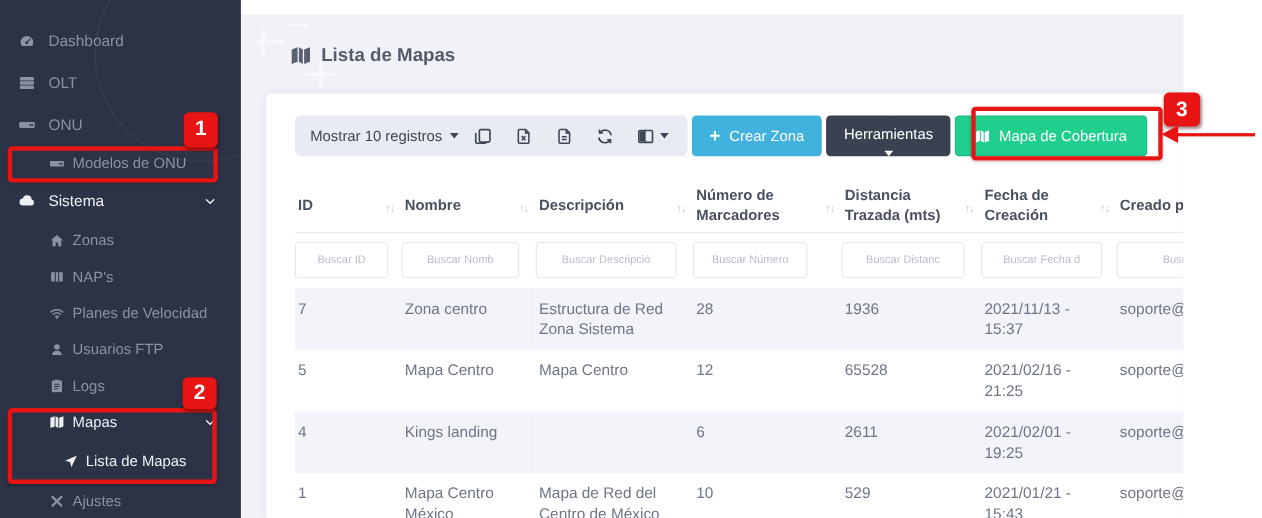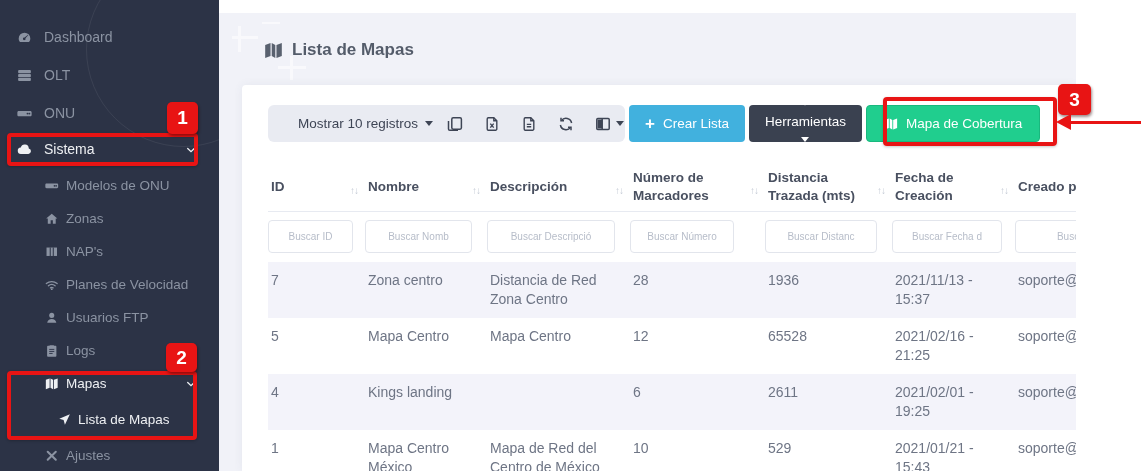--- a/index.html
+++ b/index.html
@@ -33,21 +33,21 @@
 
   
   .page-title { position:absolute; left:264px; top:40px; display:flex; align-items:center; gap:9px; z-index:3; color:#545c6a; }
   .page-title svg { width:19px; height:19px; fill:#59616f; }
   .page-title span { font-size:17px; font-weight:700; }
 
   
   .card { position:absolute; left:242px; top:85px; width:834px; height:386px; background:#ffffff; border-radius:4px 4px 0 0; box-shadow:0 0 10px rgba(70,80,110,.07); overflow:hidden; z-index:3; }
   .card-toolbar { position:absolute; left:26px; top:20px; display:flex; align-items:stretch; gap:4px; height:37px; }
   .strip { display:flex; align-items:center; width:357px; background:#e9ebf2; border-radius:6px; flex:none; }
-  .dd-btn { display:flex; align-items:center; gap:7px; padding:0 10px 0 30px; font-size:13.5px; color:#3e4555; height:100%; background:none; border:none; cursor:pointer; font-family:inherit; }
+  .dd-btn { display:flex; align-items:center; gap:7px; padding:0 10px 0 14px; font-size:13.5px; color:#3e4555; height:100%; background:none; border:none; cursor:pointer; font-family:inherit; }
   .caret { width:0; height:0; border-left:4px solid transparent; border-right:4px solid transparent; border-top:5px solid currentColor; display:inline-block; }
   .strip-icons { display:flex; align-items:center; gap:21px; margin-left:4px; color:#3e4555; }
   .tbicon { background:none; border:none; cursor:pointer; color:#3e4555; display:flex; align-items:center; gap:5px; padding:0; }
   .tbicon svg { width:16px; height:16px; }
   .btn { display:flex; align-items:center; gap:8px; border:none; border-radius:4px; color:#fff; font-size:13.5px; padding:0 16px; cursor:pointer; font-family:inherit; white-space:nowrap; }
   .btn-blue { background:#41b1de; }
   .btn-dark { background:#3a4150;flex-direction:column; }
   .btn-green { background:#20ce8e; border:1px solid #19b87e; padding:0 17px;text-align:center; }
   .btn svg { width:14px; height:14px; fill:#ffffff; }
   .plus { font-size:17px; font-weight:700; line-height:1; }
@@ -118,41 +118,41 @@
         <span class="sicon">
             <svg viewBox="0 0 16 16" fill="currentColor">
               <path d="M1.8 5.2h12.4c.8 0 1.4.6 1.4 1.4v3c0 .8-.6 1.4-1.4 1.4H1.8c-.8 0-1.4-.6-1.4-1.4v-3c0-.8.6-1.4 1.4-1.4z"></path>
               <circle cx="11.2" cy="8.1" r="1" fill="#2c3346"></circle>
               <circle cx="13.2" cy="8.1" r="1" fill="#2c3346"></circle>
             </svg>
           </span>
         <span>ONU</span>
       </div>
 
+      <div class="side-item lvl1">
+        <span class="sicon">
+            <svg viewBox="0 0 16 16" fill="currentColor">
+              <path d="M1.8 5.2h12.4c.8 0 1.4.6 1.4 1.4v3c0 .8-.6 1.4-1.4 1.4H1.8c-.8 0-1.4-.6-1.4-1.4v-3c0-.8.6-1.4 1.4-1.4z"></path>
+              <circle cx="11.2" cy="8.1" r="1" fill="#2c3346"></circle>
+              <circle cx="13.2" cy="8.1" r="1" fill="#2c3346"></circle>
+            </svg>
+          </span>
+        <span>Modelos de ONU</span>
+      </div>
+
       <div class="side-item lvl0 it-sistema active">
         <span class="sicon">
             <svg viewBox="0 0 16 16" fill="currentColor">
               <path d="M12.6 6.8a4.4 4.4 0 0 0-8.6-.9 3.4 3.4 0 0 0 .4 6.8h7.8a3 3 0 0 0 .4-5.9z"></path>
             </svg>
           </span>
         <span>Sistema</span>
         <span class="chev"><svg viewBox="0 0 16 16">
               <path d="M3.6 6l4.4 4.3L12.4 6" fill="none" stroke="currentColor" stroke-width="1.7" stroke-linecap="round"></path>
             </svg></span>
-      </div>
-
-      <div class="side-item lvl1">
-        <span class="sicon">
-            <svg viewBox="0 0 16 16" fill="currentColor">
-              <path d="M1.8 5.2h12.4c.8 0 1.4.6 1.4 1.4v3c0 .8-.6 1.4-1.4 1.4H1.8c-.8 0-1.4-.6-1.4-1.4v-3c0-.8.6-1.4 1.4-1.4z"></path>
-              <circle cx="11.2" cy="8.1" r="1" fill="#2c3346"></circle>
-              <circle cx="13.2" cy="8.1" r="1" fill="#2c3346"></circle>
-            </svg>
-          </span>
-        <span>Modelos de ONU</span>
       </div>
 
       <div class="side-item lvl1">
         <span class="sicon">
             <svg viewBox="0 0 16 16" fill="currentColor">
               <path d="M8 2 1.4 7.7h1.9V14h3.4V9.9h2.6V14h3.4V7.7h1.9z"></path>
             </svg>
           </span>
         <span>Zonas</span>
       </div>
@@ -286,21 +286,21 @@
                 <path d="M2.6 3.4h4.6v9.2H2.6z" fill="currentColor" stroke="none"></path>
                 <path d="M7.2 2.6v10.8"></path>
               </svg>
             <span class="caret"></span>
           </button>
         </div>
       </div>
 
       <button class="btn btn-blue">
         <span class="plus">+</span>
-        <span>Crear Lista</span>
+        <span>Crear Zona</span>
       </button>
 
       <button class="btn btn-dark">
         <svg viewBox="0 0 16 16">
             <path d="M14.4 3.1 11.8 5.7l-2-.4-.4-2L12 .7a3.9 3.9 0 0 0-5 5L1.6 11a1.9 1.9 0 0 0 2.7 2.7L9.7 8.3a3.9 3.9 0 0 0 4.7-5.2z"></path>
           </svg>
         <span>Herramientas</span>
         <span class="caret"></span>
       </button>
 
@@ -354,21 +354,21 @@
               </td>
             <td>
                 <input class="in7" type="text" placeholder="Buscar" style="">
               </td>
           </tr>
         </thead>
         <tbody>
           <tr class="stripe">
             <td>7</td>
             <td>Zona centro</td>
-            <td>Distancia de Red Zona Centro</td>
+            <td>Estructura de Red Zona Sistema</td>
             <td>28</td>
             <td>1936</td>
             <td class="fecha">2021/11/13 - 15:37</td>
             <td>soporte@</td>
           </tr>
           <tr>
             <td>5</td>
             <td>Mapa Centro</td>
             <td>Mapa Centro</td>
             <td>12</td>

